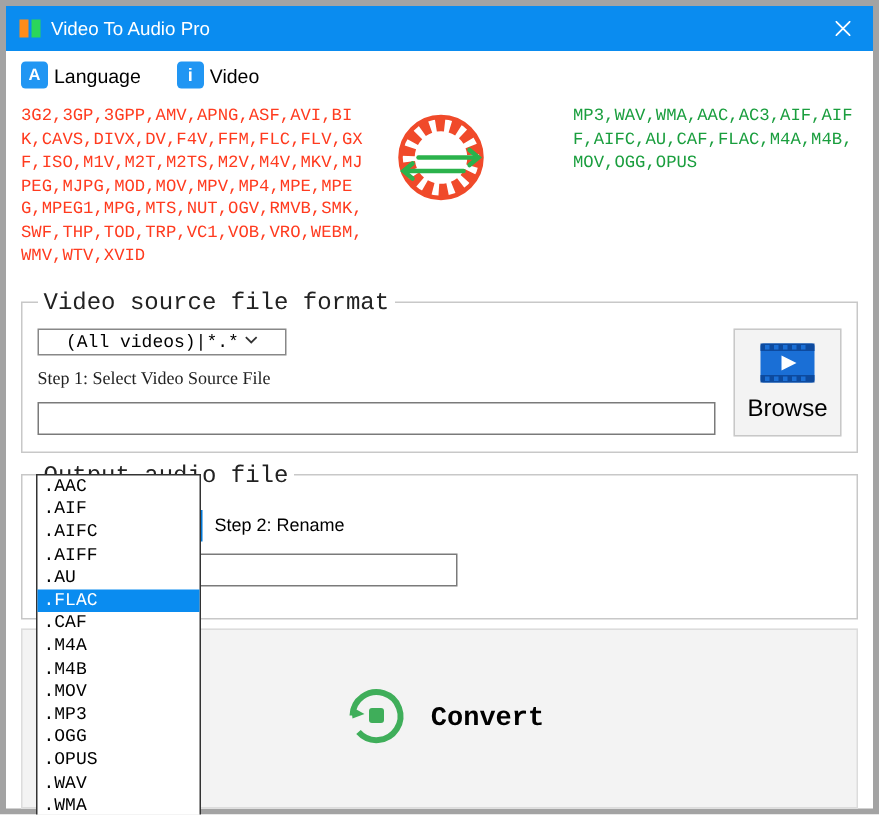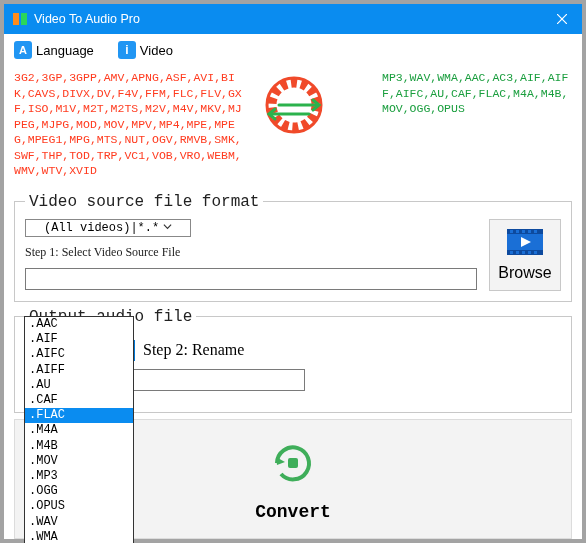--- a/index.html
+++ b/index.html
@@ -23,26 +23,26 @@
   .source-inner { display:flex; gap:12px; align-items:flex-start;}
   .source-left { flex:1;}
   .dropdown { font-family: "Courier New", monospace; font-size: 12px; border:1px solid #888; padding:1px 18px; background:#fff; cursor:pointer; display:inline-flex; align-items:center;}
   .dropdown .chev { margin-left:4px; }
   .step-text { font-family:Liberation Serif, serif; font-size:12px; margin-top:8px; color:#222;}
   .file-input-box { margin-top:8px; width:100%; height:22px; border:1px solid #7a7a7a; background:#fff;}
   .browse-wrap { width:72px; height:72px; border:1px solid #c8c8c8; background:#f3f3f3; display:flex; flex-direction:column; align-items:center; justify-content:center; gap:4px; cursor:pointer;}
   .browse-label { font-family:Liberation Sans, sans-serif; font-size:16px;}
   .output-row { display:flex; align-items:center; gap:8px; margin-top:6px;}
   .out-dropdown { width:110px; height:21px; border:1px solid #0078d7; background:#fff; font-family:"Courier New",monospace; font-size:12px; padding:1px 4px; display:flex; justify-content:space-between; align-items:center; cursor:pointer; position:relative; z-index:20;}
-  .step2-text { font-family:Liberation Serif, serif; font-size:16px;}
+  .step2-text { font-family:Liberation Sans, sans-serif; font-size:12px;}
   .rename-input { margin-top:8px; width:280px; height:22px; border:1px solid #7a7a7a; background:#fff;}
   .dropdown-list { position:absolute; left:20px; top:312px; width:110px; border:1px solid #333; background:#fff; z-index:30; font-family:"Courier New",monospace; font-size:12px;}
   .dd-item { padding:0 4px; line-height:15.2px; cursor:pointer;}
   .dd-item.selected { background:#0a8cf0; color:#fff;}
-  .convert-area { margin:6px 10px; height:120px; background:#f3f3f3; border:1px solid #dcdcdc; display:flex; flex-direction:column; align-items:center; justify-content:center; gap:8px; cursor:pointer;}
+  .convert-area { margin:6px 10px; height:120px; background:#f3f3f3; border:1px solid #dcdcdc; display:flex; flex-direction:row; align-items:center; justify-content:center; gap:8px; cursor:pointer;}
   .convert-label { font-family:"Courier New",monospace; font-size:18px; font-weight:bold;}
   .progress-text { font-family:"Courier New",monospace; font-size:12px; color:#024a7a; padding:2px 12px;}
 </style>
 </head>
 <body>
 
 <div class="window">
 
   <div class="titlebar">
     <span class="titlebar-icon">
@@ -148,22 +148,22 @@
     </div>
     <div class="rename-input"></div>
   </fieldset>
 
   <div class="dropdown-list" id="dd-list">
       <div class="dd-item">.AAC</div>
       <div class="dd-item">.AIF</div>
       <div class="dd-item">.AIFC</div>
       <div class="dd-item">.AIFF</div>
       <div class="dd-item">.AU</div>
+      <div class="dd-item selected">.FLAC</div>
       <div class="dd-item">.CAF</div>
-      <div class="dd-item selected">.FLAC</div>
       <div class="dd-item">.M4A</div>
       <div class="dd-item">.M4B</div>
       <div class="dd-item">.MOV</div>
       <div class="dd-item">.MP3</div>
       <div class="dd-item">.OGG</div>
       <div class="dd-item">.OPUS</div>
       <div class="dd-item">.WAV</div>
       <div class="dd-item">.WMA</div>
     </div>
 

